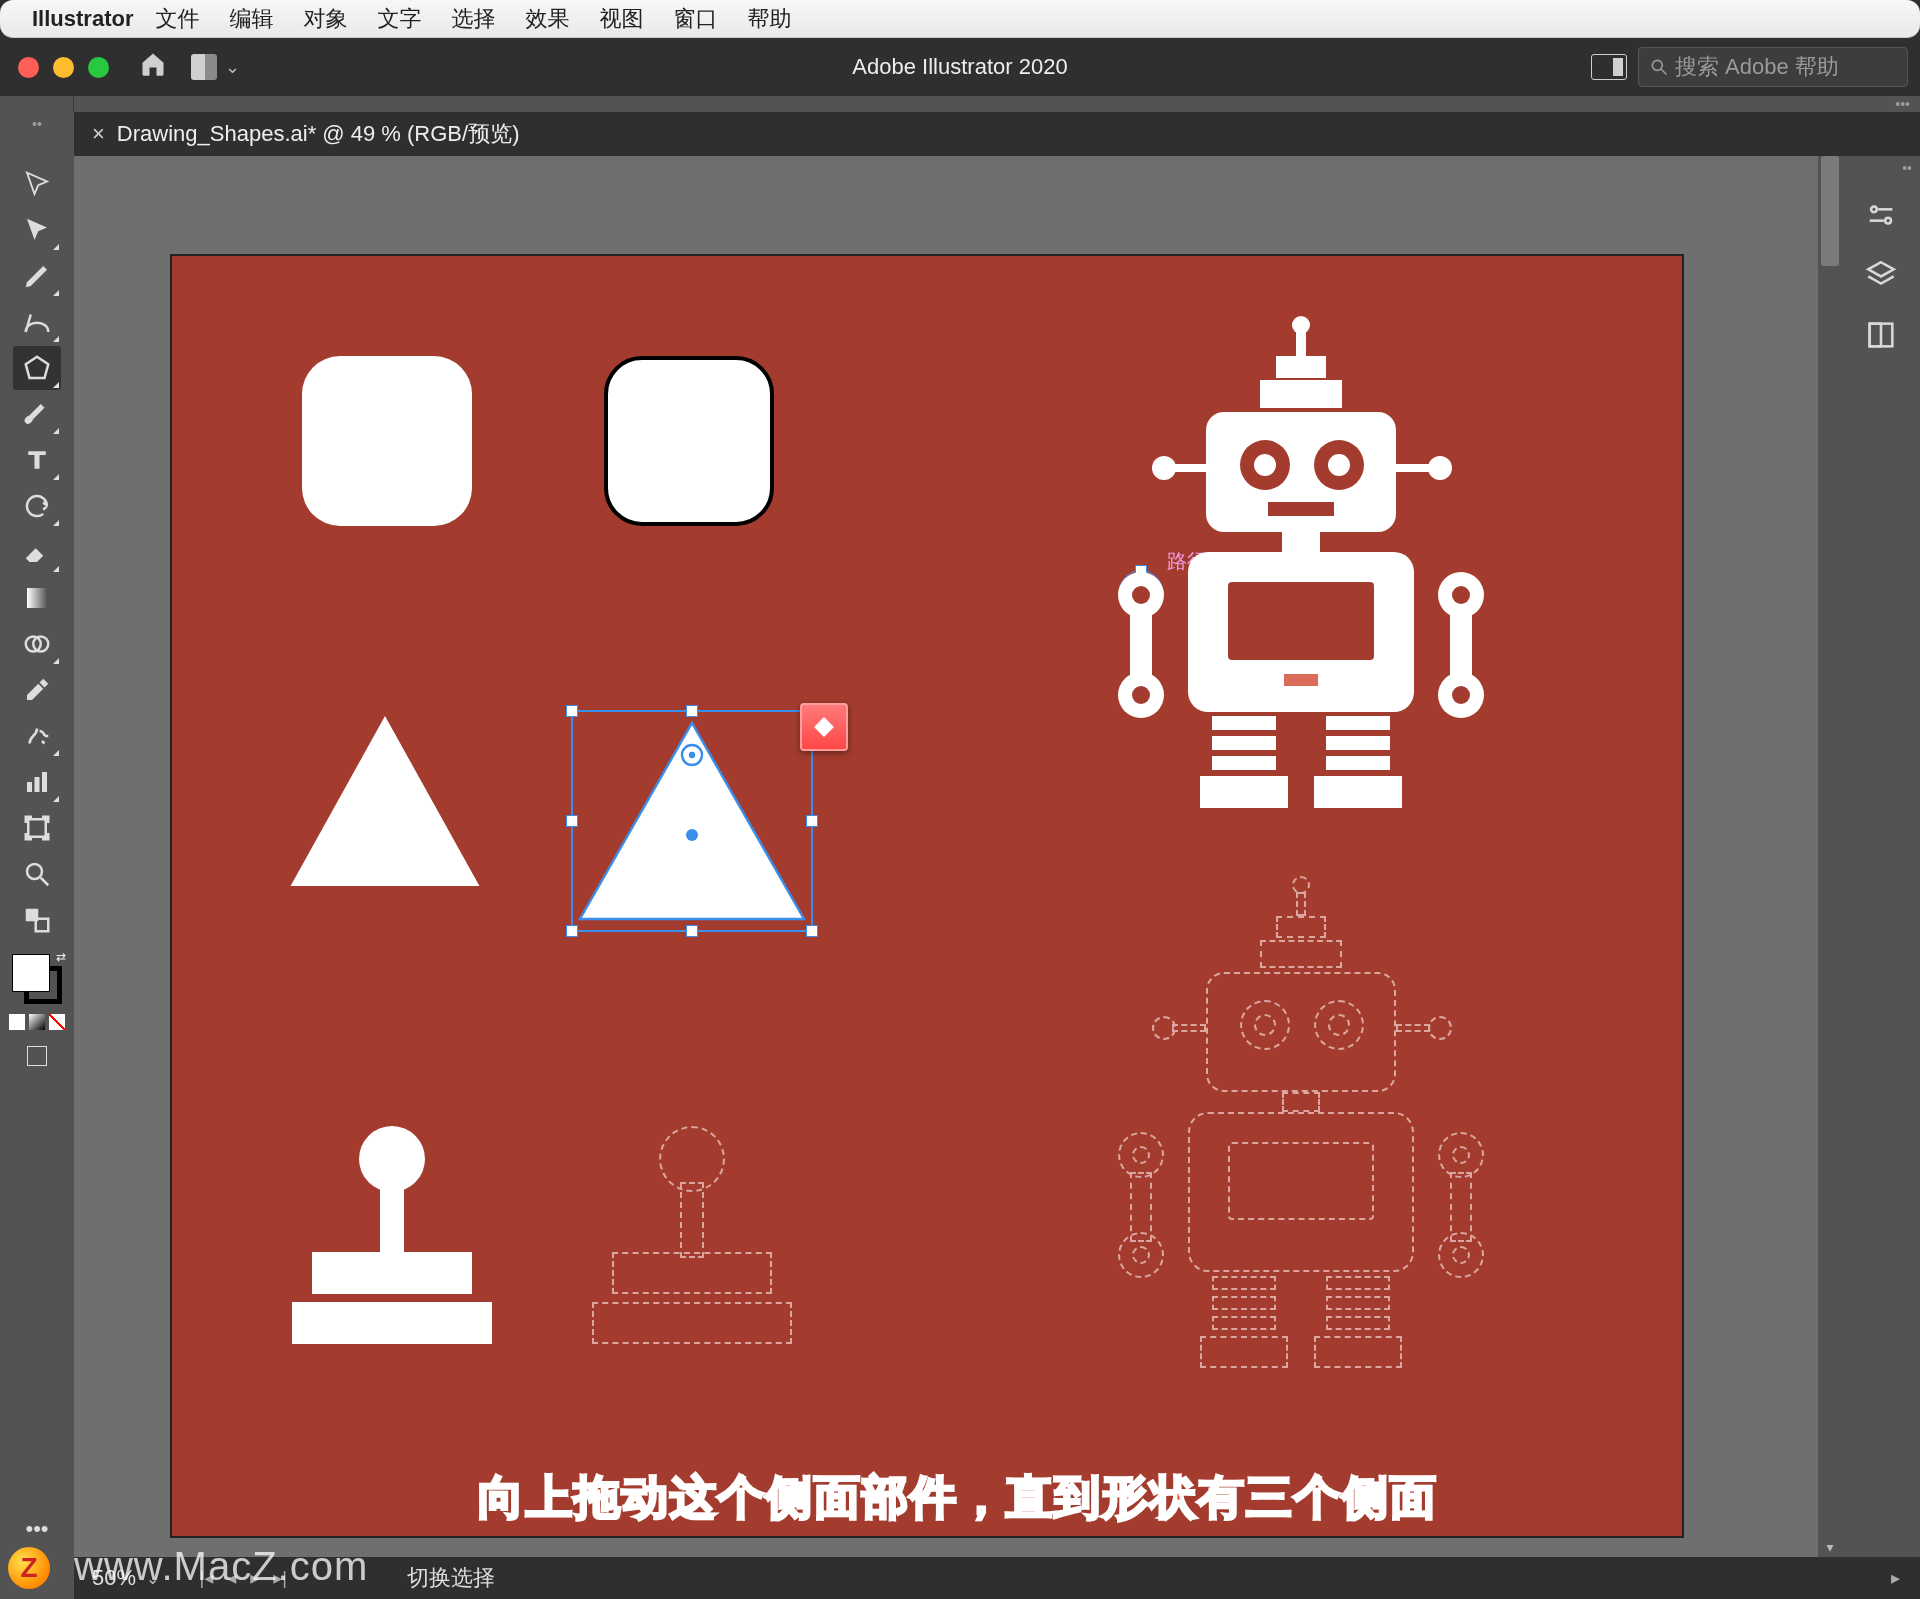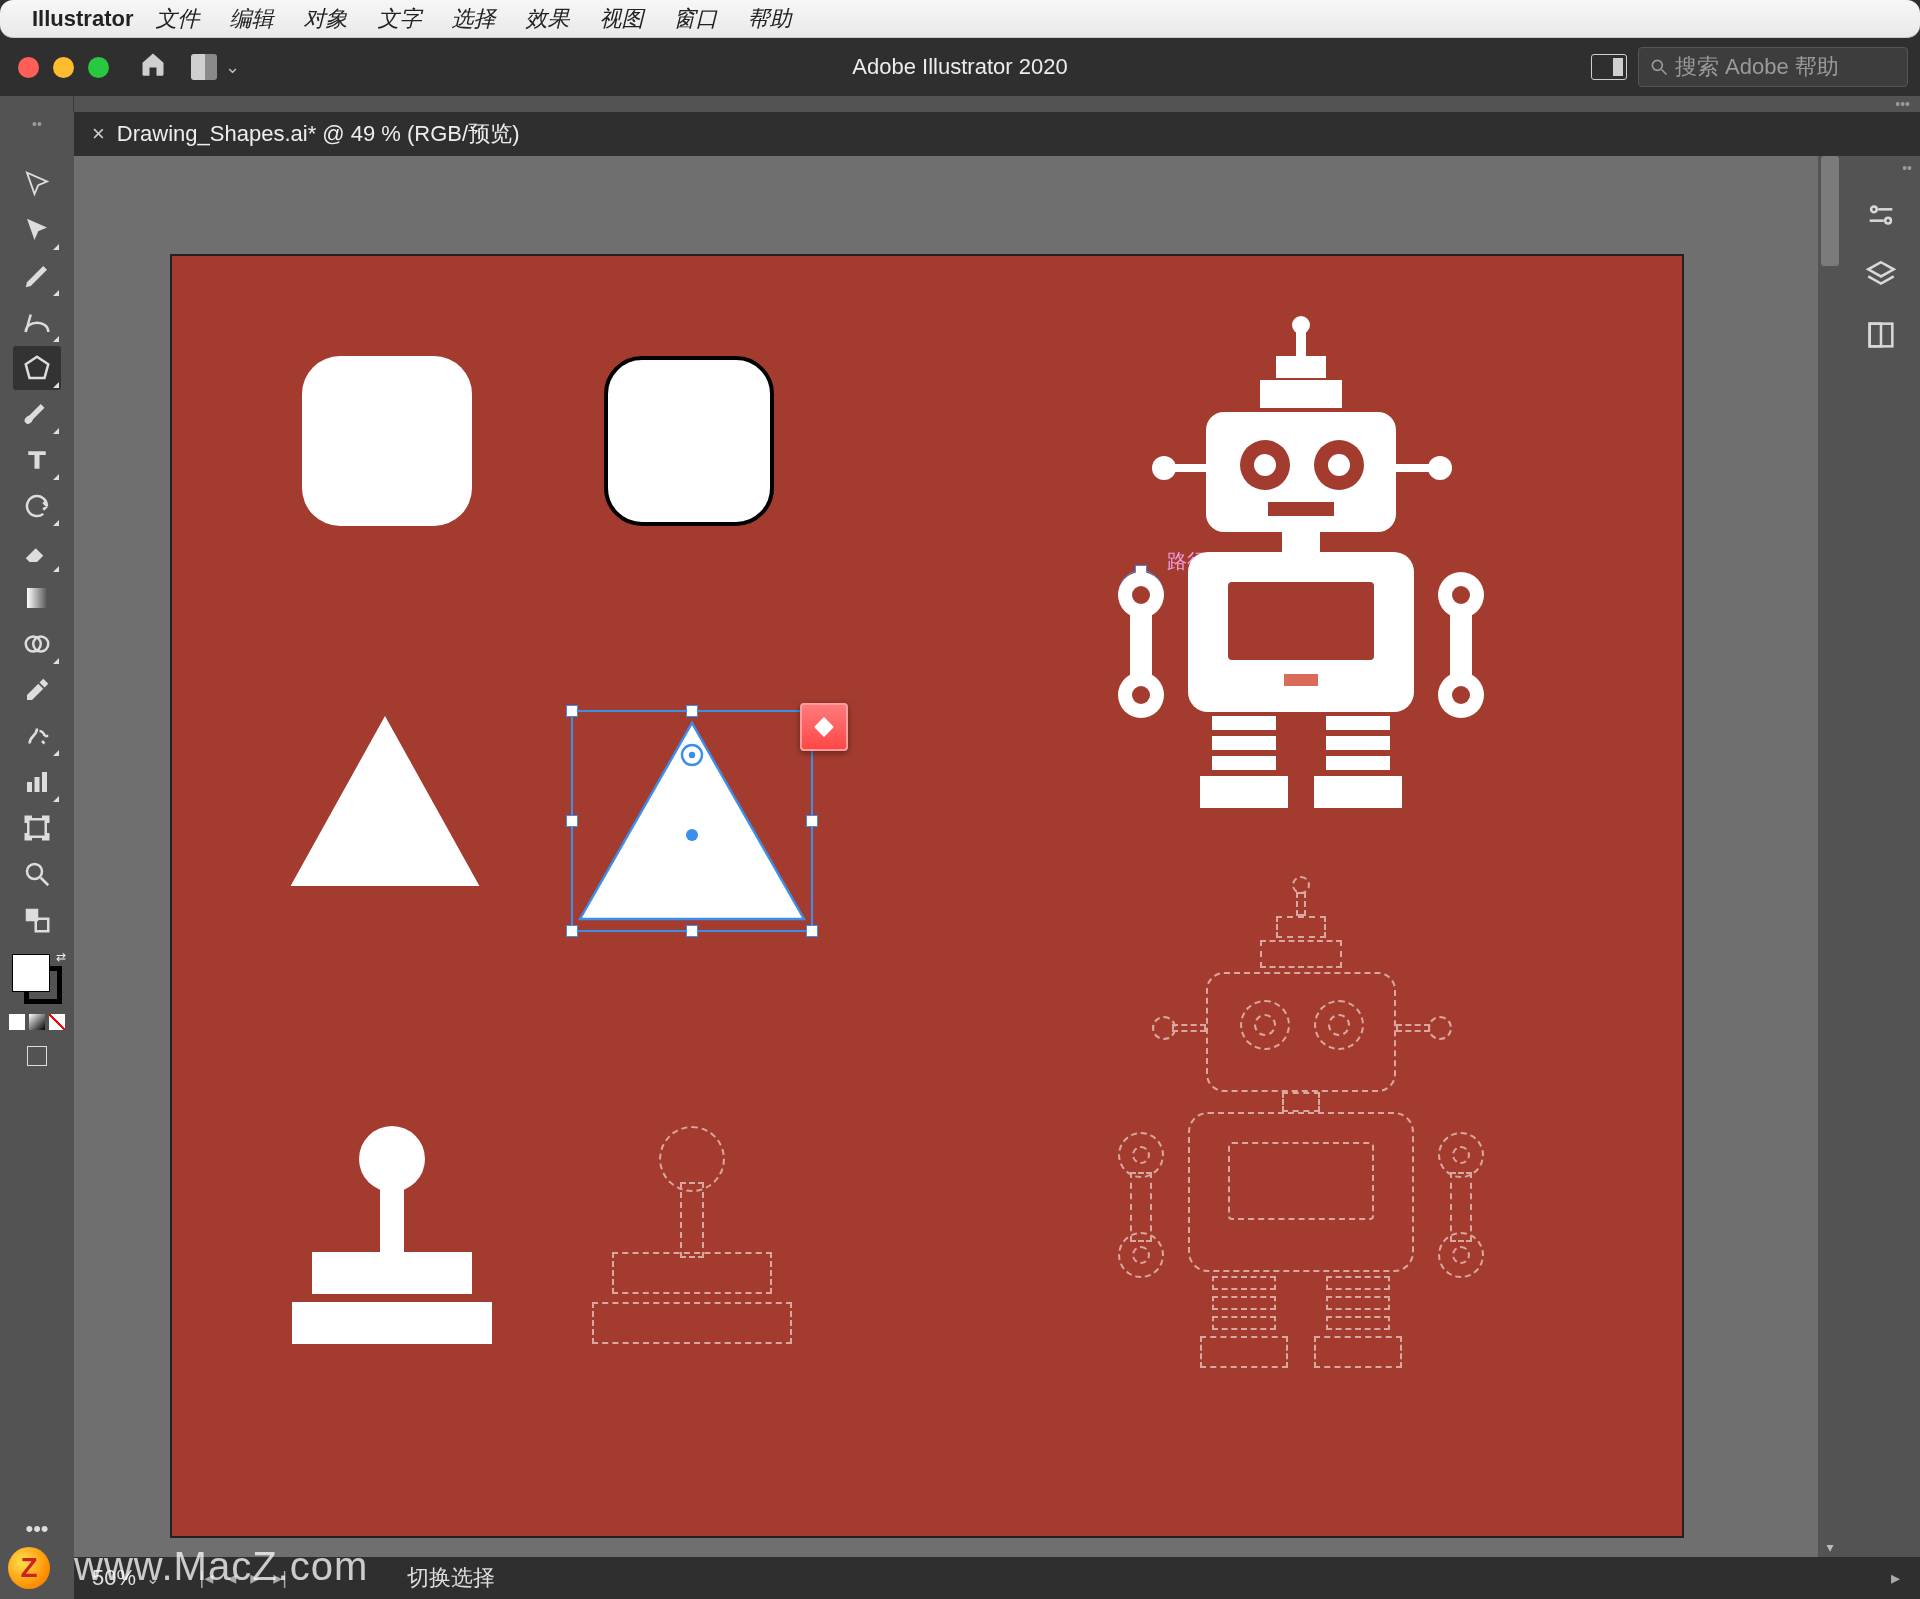--- a/index.html
+++ b/index.html
@@ -2,21 +2,21 @@
 <html><head>
 <meta charset="utf-8">
 <style>
   * { box-sizing: border-box; margin: 0; padding: 0; user-select: none; }
   html, body { width: 1920px; height: 1599px; font-family: -apple-system, "Helvetica Neue", Arial, sans-serif; background: #2f2f2f; }
   
   
   .mac-menubar { height: 38px; background: linear-gradient(#f7f7f7,#e9e9e9); display: flex; align-items: center; padding: 0 12px; font-size: 22px; color: #222; border-bottom: 1px solid #c9c9c9; border-radius: 13px; }
   .mac-menubar .apple { font-size: 24px; margin-right: 20px; }
   .mac-menubar .app-name { font-weight: 700; margin-right: 22px; }
-  .mac-menubar .menu-item { margin-right: 30px; cursor: default; font-style: italic; }
+  .mac-menubar .menu-item { margin-right: 30px; cursor: default; }
   
   
   .app-titlebar { height: 58px; background: #2f2f2f; display: flex; align-items: center; position: relative; color: #ddd; font-size: 22px; }
   .traffic { display: flex; gap: 14px; margin-left: 18px; }
   .traffic span { width: 21px; height: 21px; border-radius: 50%; display: block; }
   .tr-close { background: #ff5f57; } .tr-min { background: #febc2e; } .tr-max { background: #28c840; }
   .home-icon { margin-left: 30px; color: #cfcfcf; font-size: 28px; }
   .layout-icon { margin-left: 24px; display: flex; align-items: center; gap: 8px; color: #cfcfcf; }
   .layout-box { width: 26px; height: 26px; background: linear-gradient(90deg,#cfcfcf 55%,#8a8a8a 55%); border-radius: 3px; }
   .chev { font-size: 18px; color: #bfbfbf; }
@@ -431,20 +431,21 @@
           <div class="base2"></div>
       </div>
     </div>
 
     <div class="scrollbar-v">
       <div class="arrow" style="top:2px;">▴</div>
       <div class="thumb"></div>
       <div class="arrow" style="bottom:2px;">▾</div>
     </div>
 
+    <div class="caption">向上拖动这个侧面部件，直到形状有三个侧面</div>
   </div>
 
   <div class="right-dock">
     <span class="dots4">••</span>
     <span><svg viewBox="0 0 24 24" fill="none" stroke="currentColor" stroke-width="1.8">
           <circle cx="7" cy="8" r="2"></circle>
           <line x1="10" y1="8" x2="20" y2="8"></line>
           <circle cx="17" cy="16" r="2"></circle>
           <line x1="4" y1="16" x2="14" y2="16"></line>
         </svg></span>

